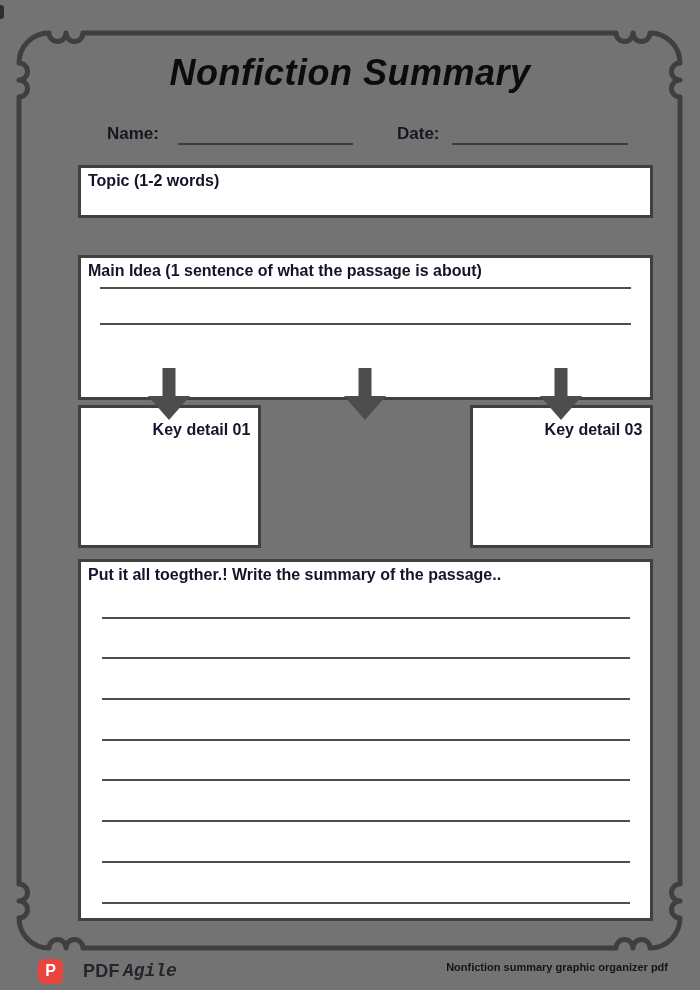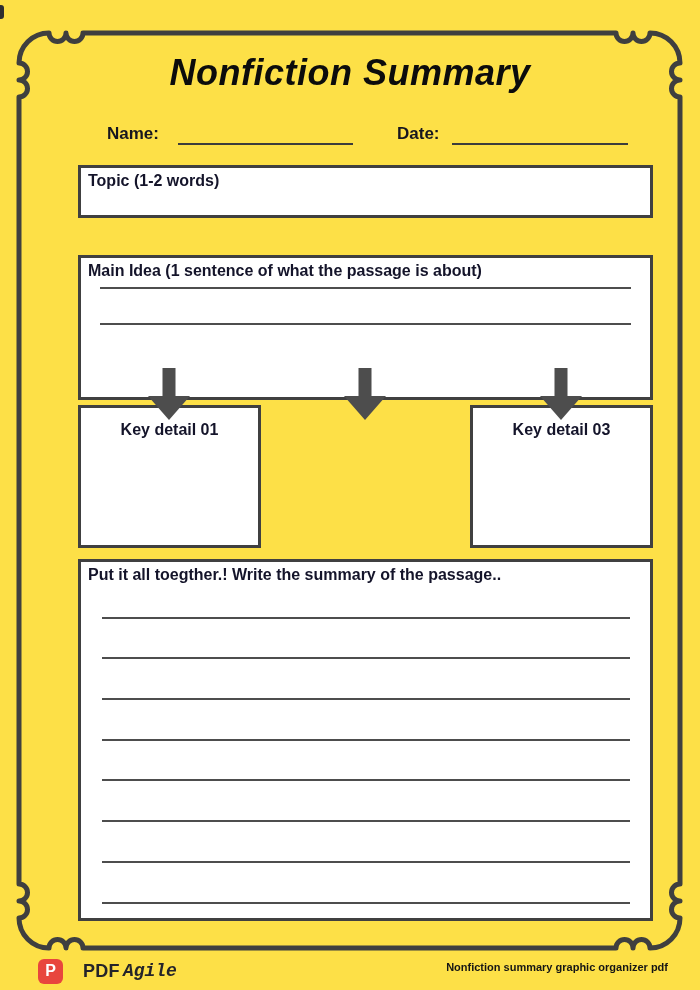--- a/index.html
+++ b/index.html
@@ -1,34 +1,34 @@
 <!DOCTYPE html>
 <html><head>
 <meta charset="utf-8">
 <style>
   html,body{margin:0;padding:0;background:#ffffff;}
   .page{
-    position:relative;width:700px;height:990px;background:#fde047;overflow:hidden;
+    position:relative;width:700px;height:990px;background:#737373;overflow:hidden;
     font-family:"Liberation Sans",sans-serif;color:#111322;
   }
   
   .frame-svg{position:absolute;left:0;top:0;width:700px;height:990px;}
   .edge-artifact{position:absolute;left:0;top:5px;width:4px;height:14px;background:#2f2f2f;border-radius:0 3px 3px 0;}
   
   .title{
     position:absolute;left:0;top:52px;width:700px;text-align:center;
     font-size:36px;font-weight:bold;font-style:italic;color:#0c0c0c;letter-spacing:.5px;
   }
   
   .field-label{position:absolute;font-size:17px;font-weight:bold;color:#16161f;}
   .blank-line{position:absolute;border-bottom:2px solid #3c3c3c;height:16px;}
   
   .nbox{position:absolute;border:3px solid #404040;background:#ffffff;box-sizing:border-box;}
   .box-label{position:absolute;left:7px;top:4px;font-size:16px;font-weight:bold;color:#14142a;white-space:nowrap;}
-  .kbox-label{position:absolute;left:0;top:13px;width:100%;text-align:center;font-size:16px;font-weight:bold;color:#14142a;}
+  .kbox-label{position:absolute;left:0;top:13px;width:100%;text-align:center;font-size:16px;font-weight:bold;color:#14142a;padding-left:32px;}
   
   .lines{position:absolute;}
   .rule{box-sizing:border-box;border-bottom:2px solid #4d4d4d;}
   .lines-main .rule{height:36px;}
   .lines-summary .rule{height:40.7px;}
   
   .arrow{position:absolute;width:42px;height:52px;z-index:5;}
   
   .logo{position:absolute;left:38px;top:957px;height:28px;display:flex;align-items:center;}
   .logo-badge{

